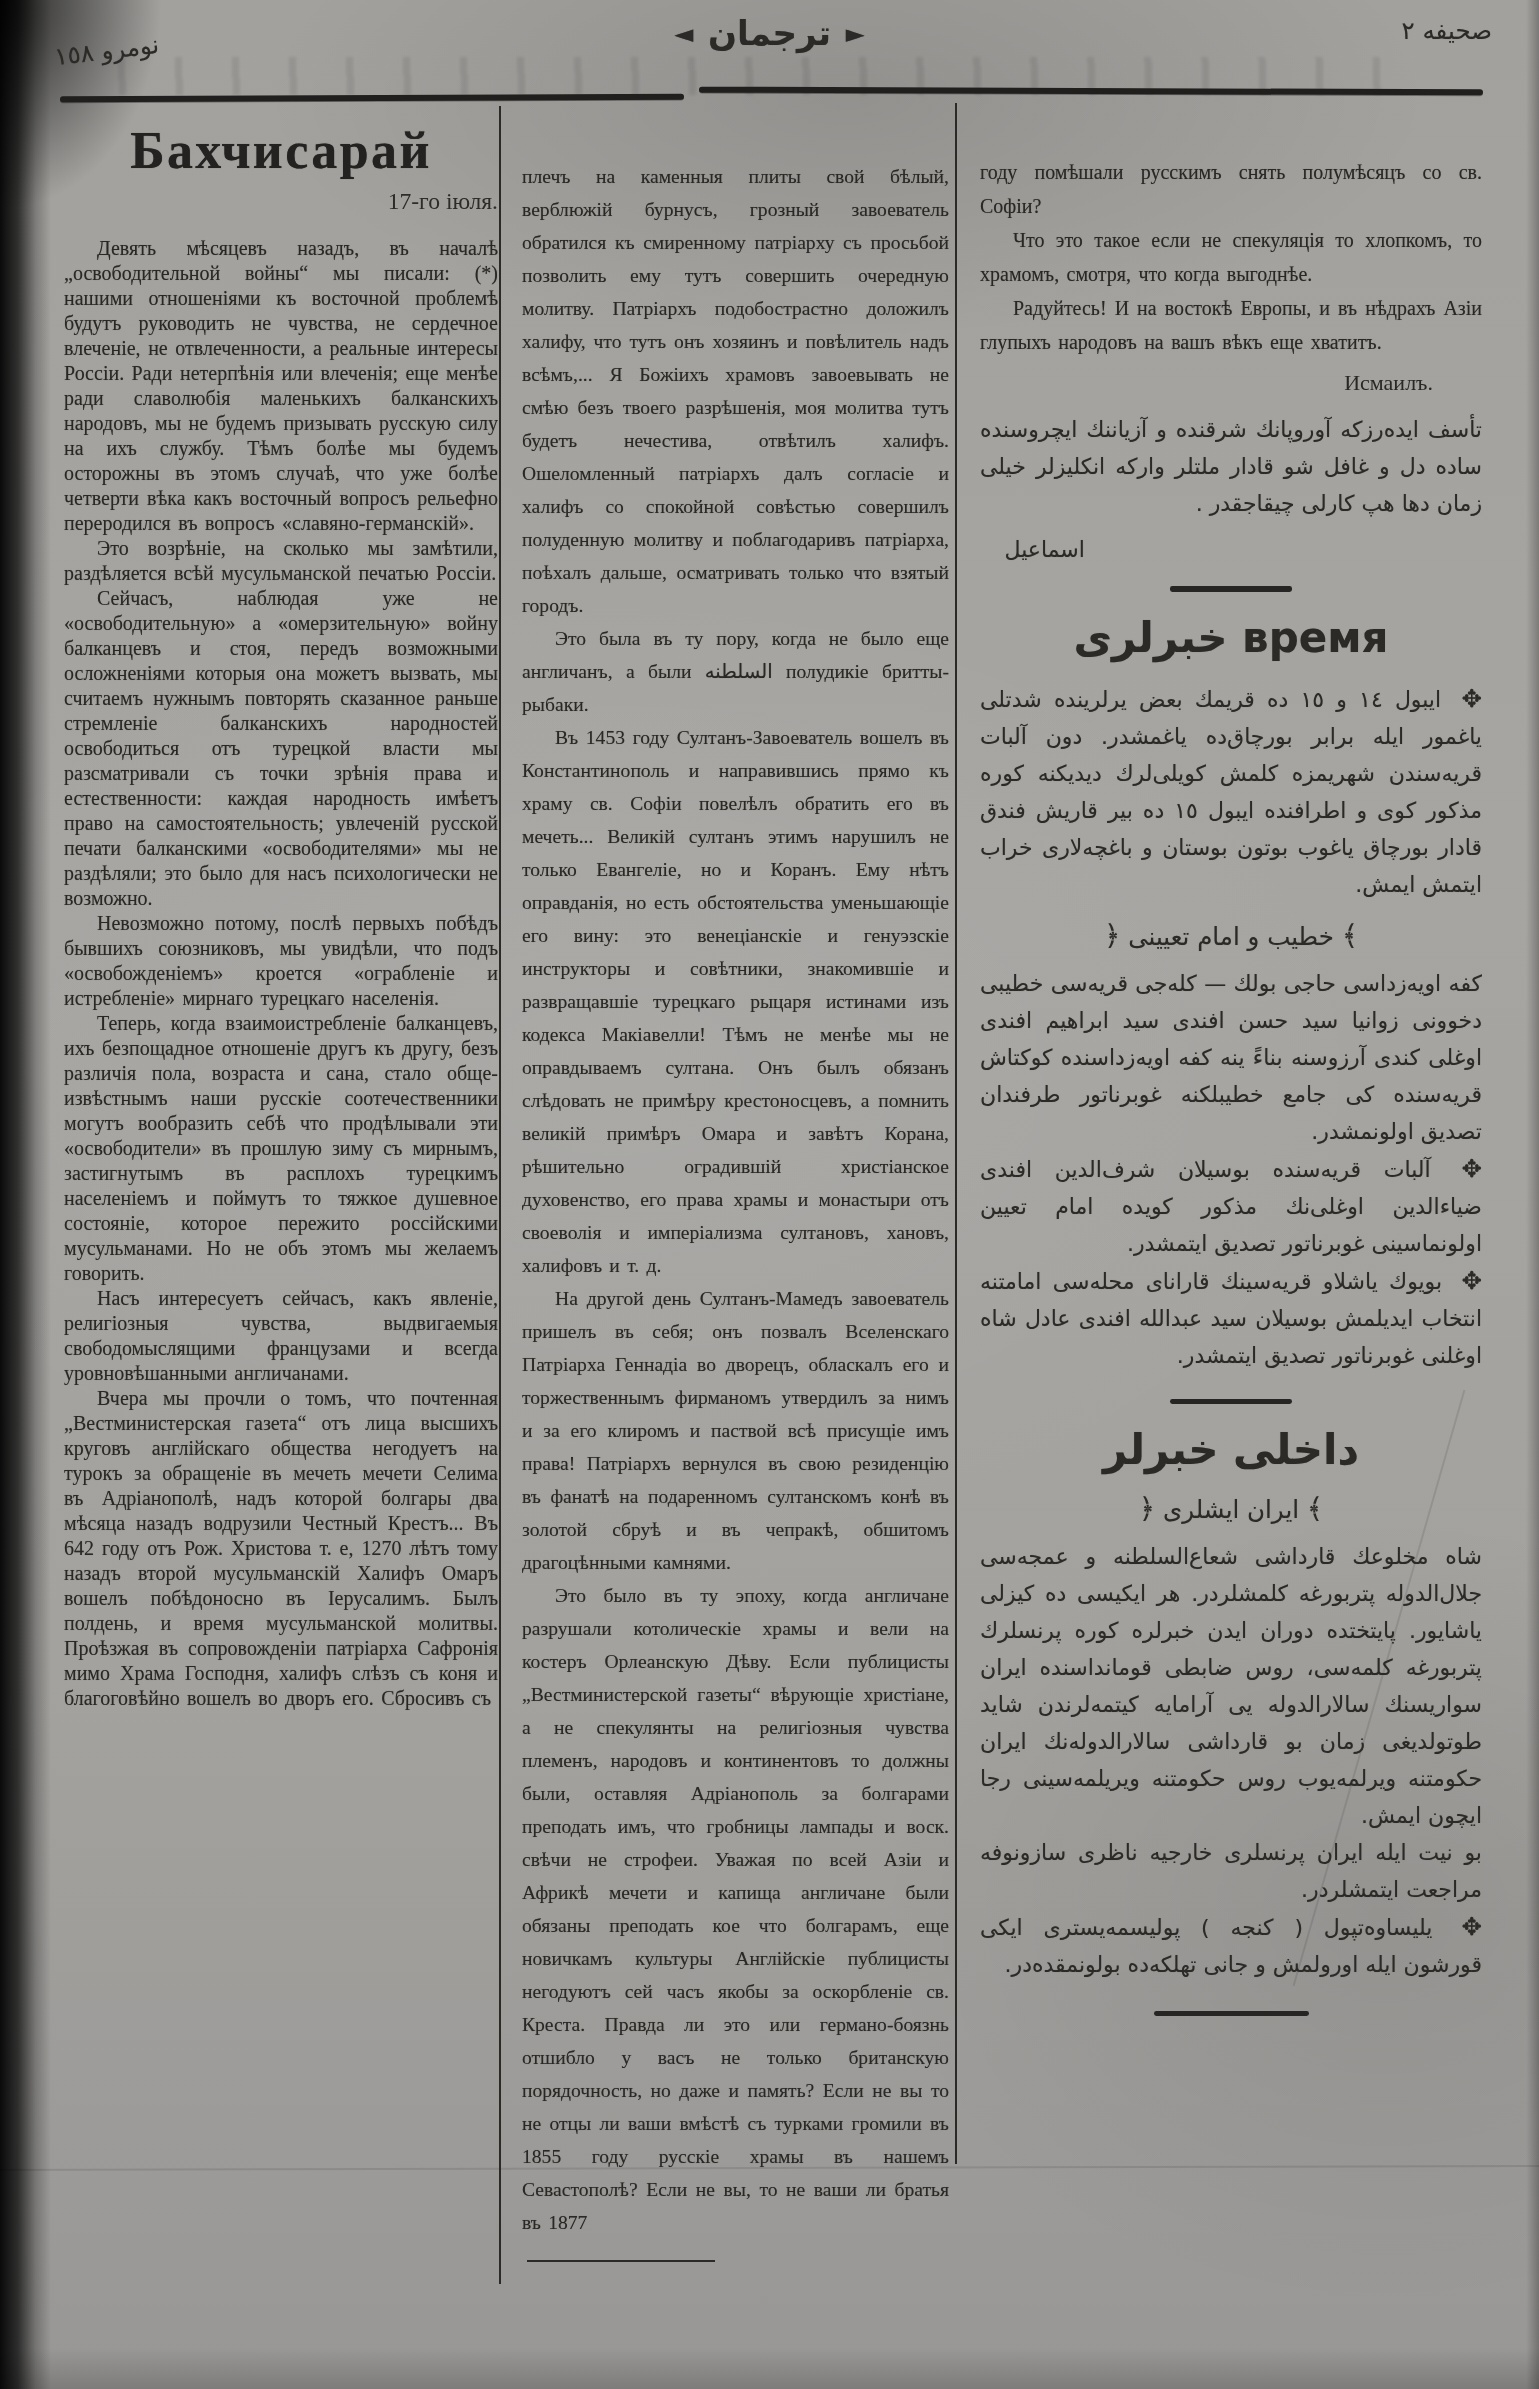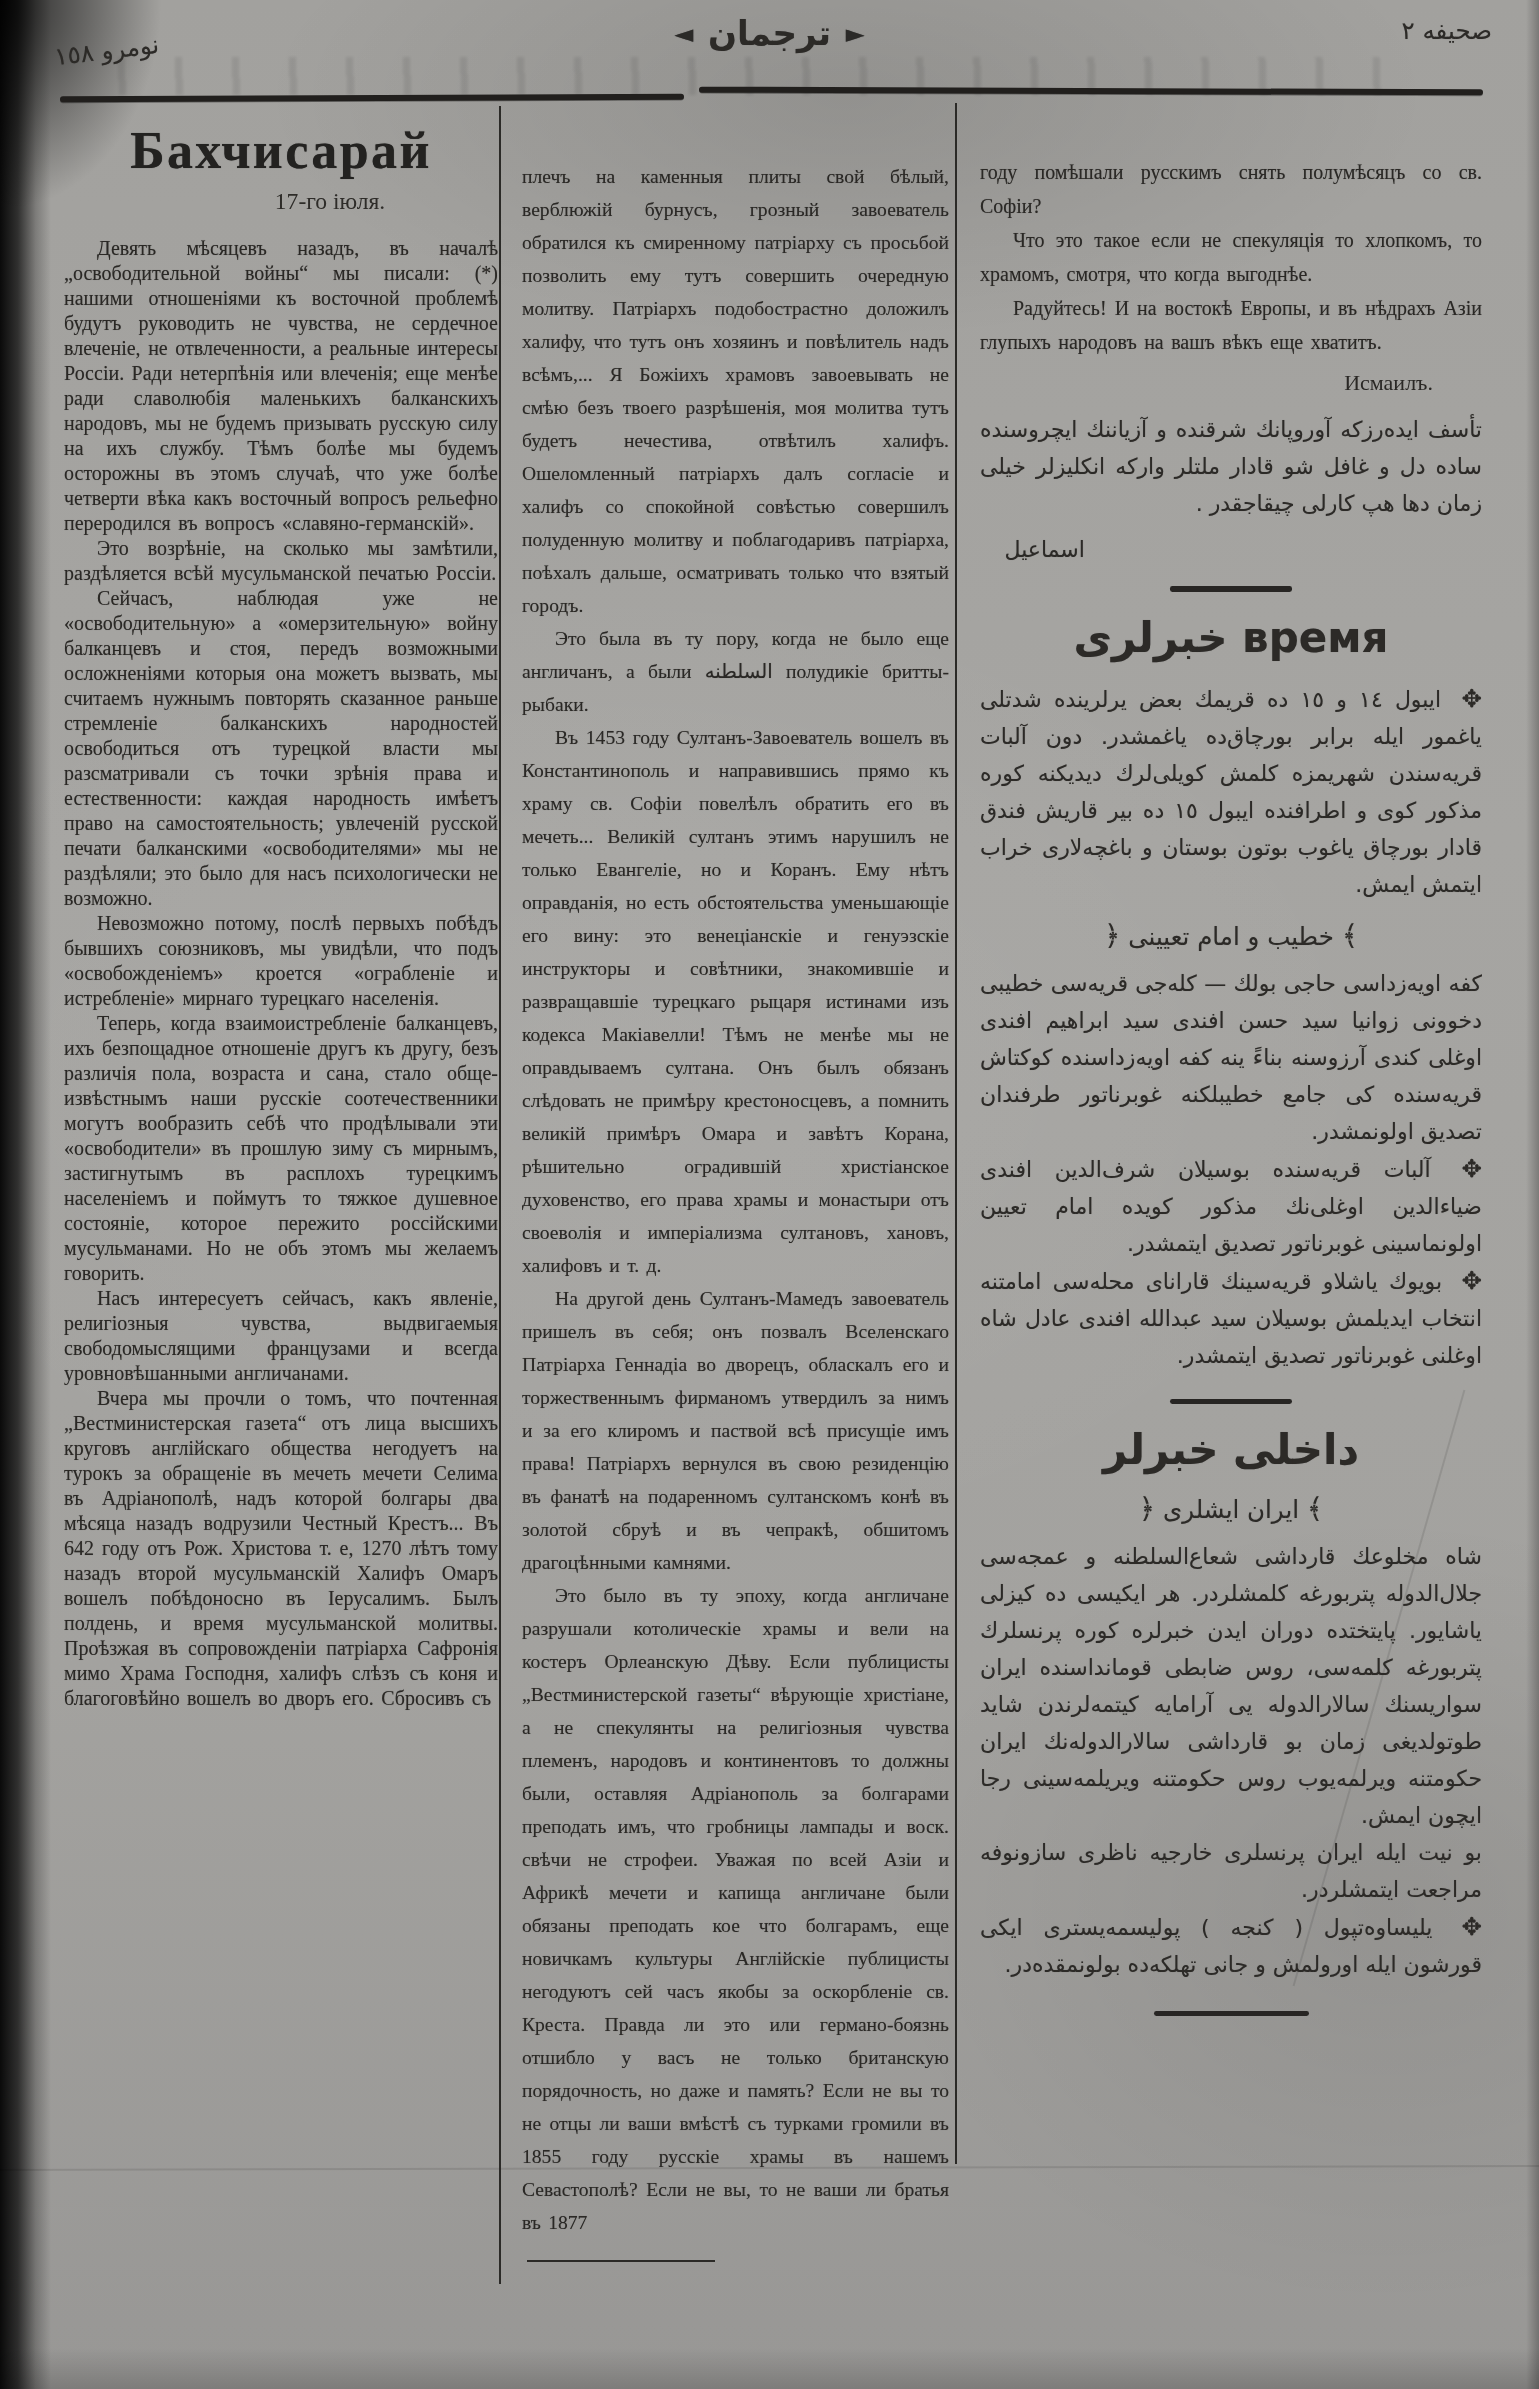--- a/index.html
+++ b/index.html
@@ -47,21 +47,21 @@
   .vrule.r2{left:955px;top:103px;height:2061px;}
 
   
   .col{position:absolute;overflow:hidden;}
   #col1{left:64px;top:116px;width:434px;height:2201px;}
   #col2{left:522px;top:160px;width:427px;height:2152px;}
   #col3{left:980px;top:155px;width:502px;height:2217px;}
 
   .headline{font-size:52px;font-weight:bold;text-align:center;letter-spacing:2.4px;
     color:#232220;text-shadow:0 0 0.8px rgba(0,0,0,0.6);margin:4.9px 0 8.2px 0;}
-  .dateline{font-size:23.6px;text-align:center;padding-left:98px;margin:0 0 21px 0;color:#2e2c29;}
+  .dateline{font-size:23.6px;text-align:right;padding-left:98px;margin:0 0 21px 0;color:#2e2c29;}
 
   .rus p{font-size:20px;line-height:25px;text-align:justify;text-indent:33px;
     margin:0;word-spacing:2.4px;text-shadow:0 0 0.8px rgba(20,20,20,0.35);}
   #col2 .rus p:first-child{text-indent:0;}
   #col3 .rus p:first-child{text-indent:0;}
   #col2 .rus p{font-size:19.6px;line-height:33px;}
   #col3 .rus p{font-size:20px;line-height:34px;}
 
   .footnote-rule{width:188px;height:1.6px;background:#2b2a27;margin:21px 0 8.2px 4.9px;}
   .footnote{font-size:17px;font-weight:bold;margin:0 0 0 19.6px;white-space:pre-line;line-height:28px;

